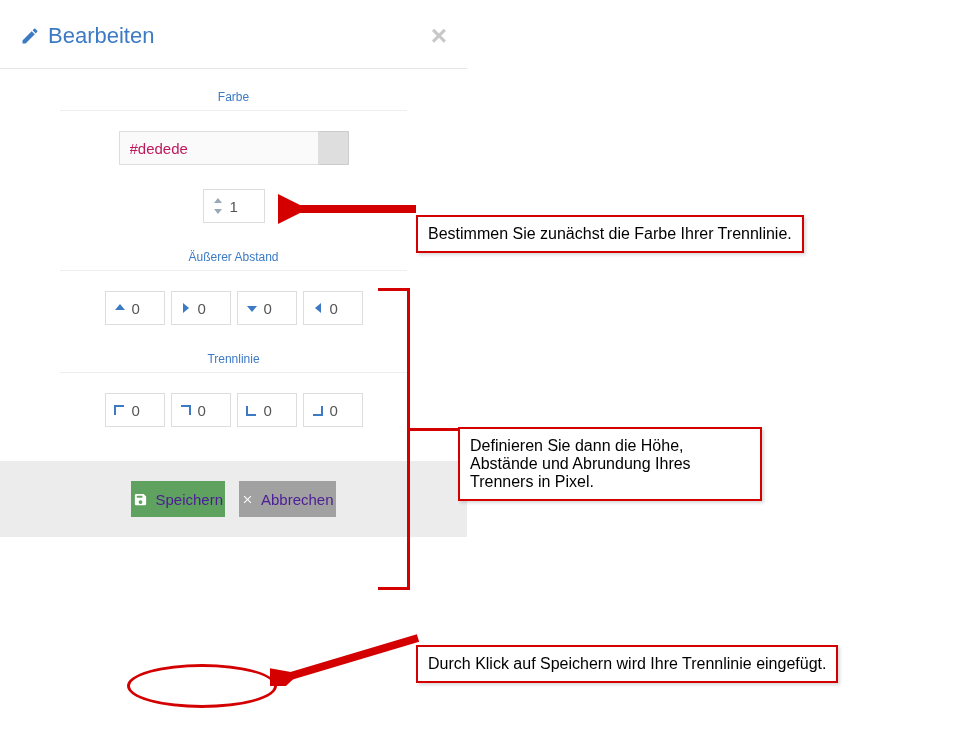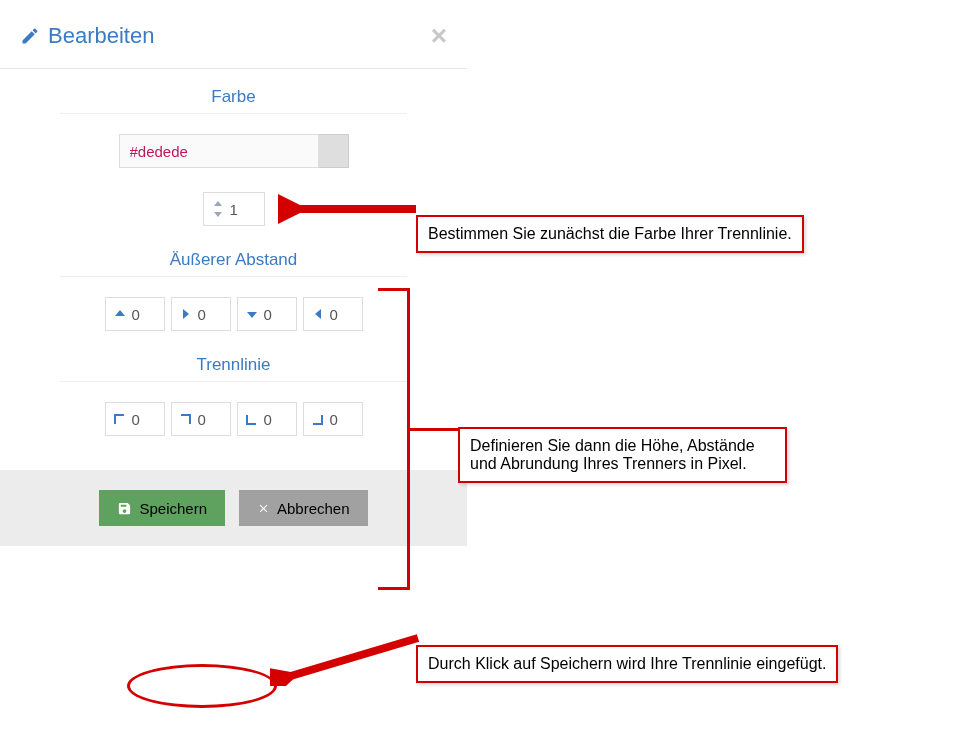--- a/index.html
+++ b/index.html
@@ -37,21 +37,21 @@
     font-weight: bold;
     cursor: pointer;
     line-height: 1;
   }
   .section {
     padding: 18px 60px 6px;
     text-align: center;
   }
   .section-label {
     color: #3c7bc3;
-    font-size: 17px;
+    font-size: 12px;
     font-weight: 400;
     padding-bottom: 6px;
     border-bottom: 1px solid #eee;
     margin-bottom: 20px;
     display: inline-block;
     width: 100%;
   }
   .row { display: flex; justify-content: center; gap: 6px; }
   .color-input {
     display: flex;
@@ -103,23 +103,23 @@
     margin-top: 28px;
     background: #ececec;
     padding: 20px 0;
     display: flex;
     justify-content: center;
     gap: 14px;
   }
   .btn {
     height: 36px;
     border: none;
-    padding: 0 18px;
+    padding: 0 2px;
     font-size: 15px;
-    color: #000000;
+    color: #4c1d95;
     display: inline-flex;
     align-items: center;
     gap: 7px;
     cursor: pointer;
   }
   .btn-save { background: #5fa15f; }
   .btn-cancel { background: #a1a1a1; text-align: center; }
 
   
   svg { display: block; }
@@ -290,21 +290,21 @@
   <defs>
       <marker id="ah1" markerWidth="10" markerHeight="10" refX="2" refY="5" orient="auto">
         <path d="M10 0 L0 5 L10 10 z" fill="#d40000"></path>
       </marker>
     </defs>
   <line x1="138" y1="15" x2="14" y2="15" stroke="#d40000" stroke-width="8" marker-end="url(#ah1)"></line>
 </svg>
 
 <div class="bracket" style="left:378px; top:288px; width:32px; height:302px;"></div>
 <div style="position:absolute; left:408px; top:428px; width:52px; height:3px; background:#d40000;"></div>
-<div class="callout" style="left:458px; top:404px; white-space:normal; width:329px;">Definieren Sie dann die Höhe, Abstände und Abrundung Ihres Trenners in Pixel.</div>
+<div class="callout" style="left:458px; top:404px; white-space:normal; width:304px;">Definieren Sie dann die Höhe, Abstände und Abrundung Ihres Trenners in Pixel.</div>
 
 <div class="callout" style="left:416px; top:622px;">Durch Klick auf Speichern wird Ihre Trennlinie eingefügt.</div>
 <svg class="arrow" style="left:270px; top:634px;" width="150" height="52">
   <defs>
       <marker id="ah3" markerWidth="10" markerHeight="10" refX="2" refY="5" orient="auto">
         <path d="M10 0 L0 5 L10 10 z" fill="#d40000"></path>
       </marker>
     </defs>
   <line x1="148" y1="4" x2="14" y2="44" stroke="#d40000" stroke-width="8" marker-end="url(#ah3)"></line>
 </svg>

